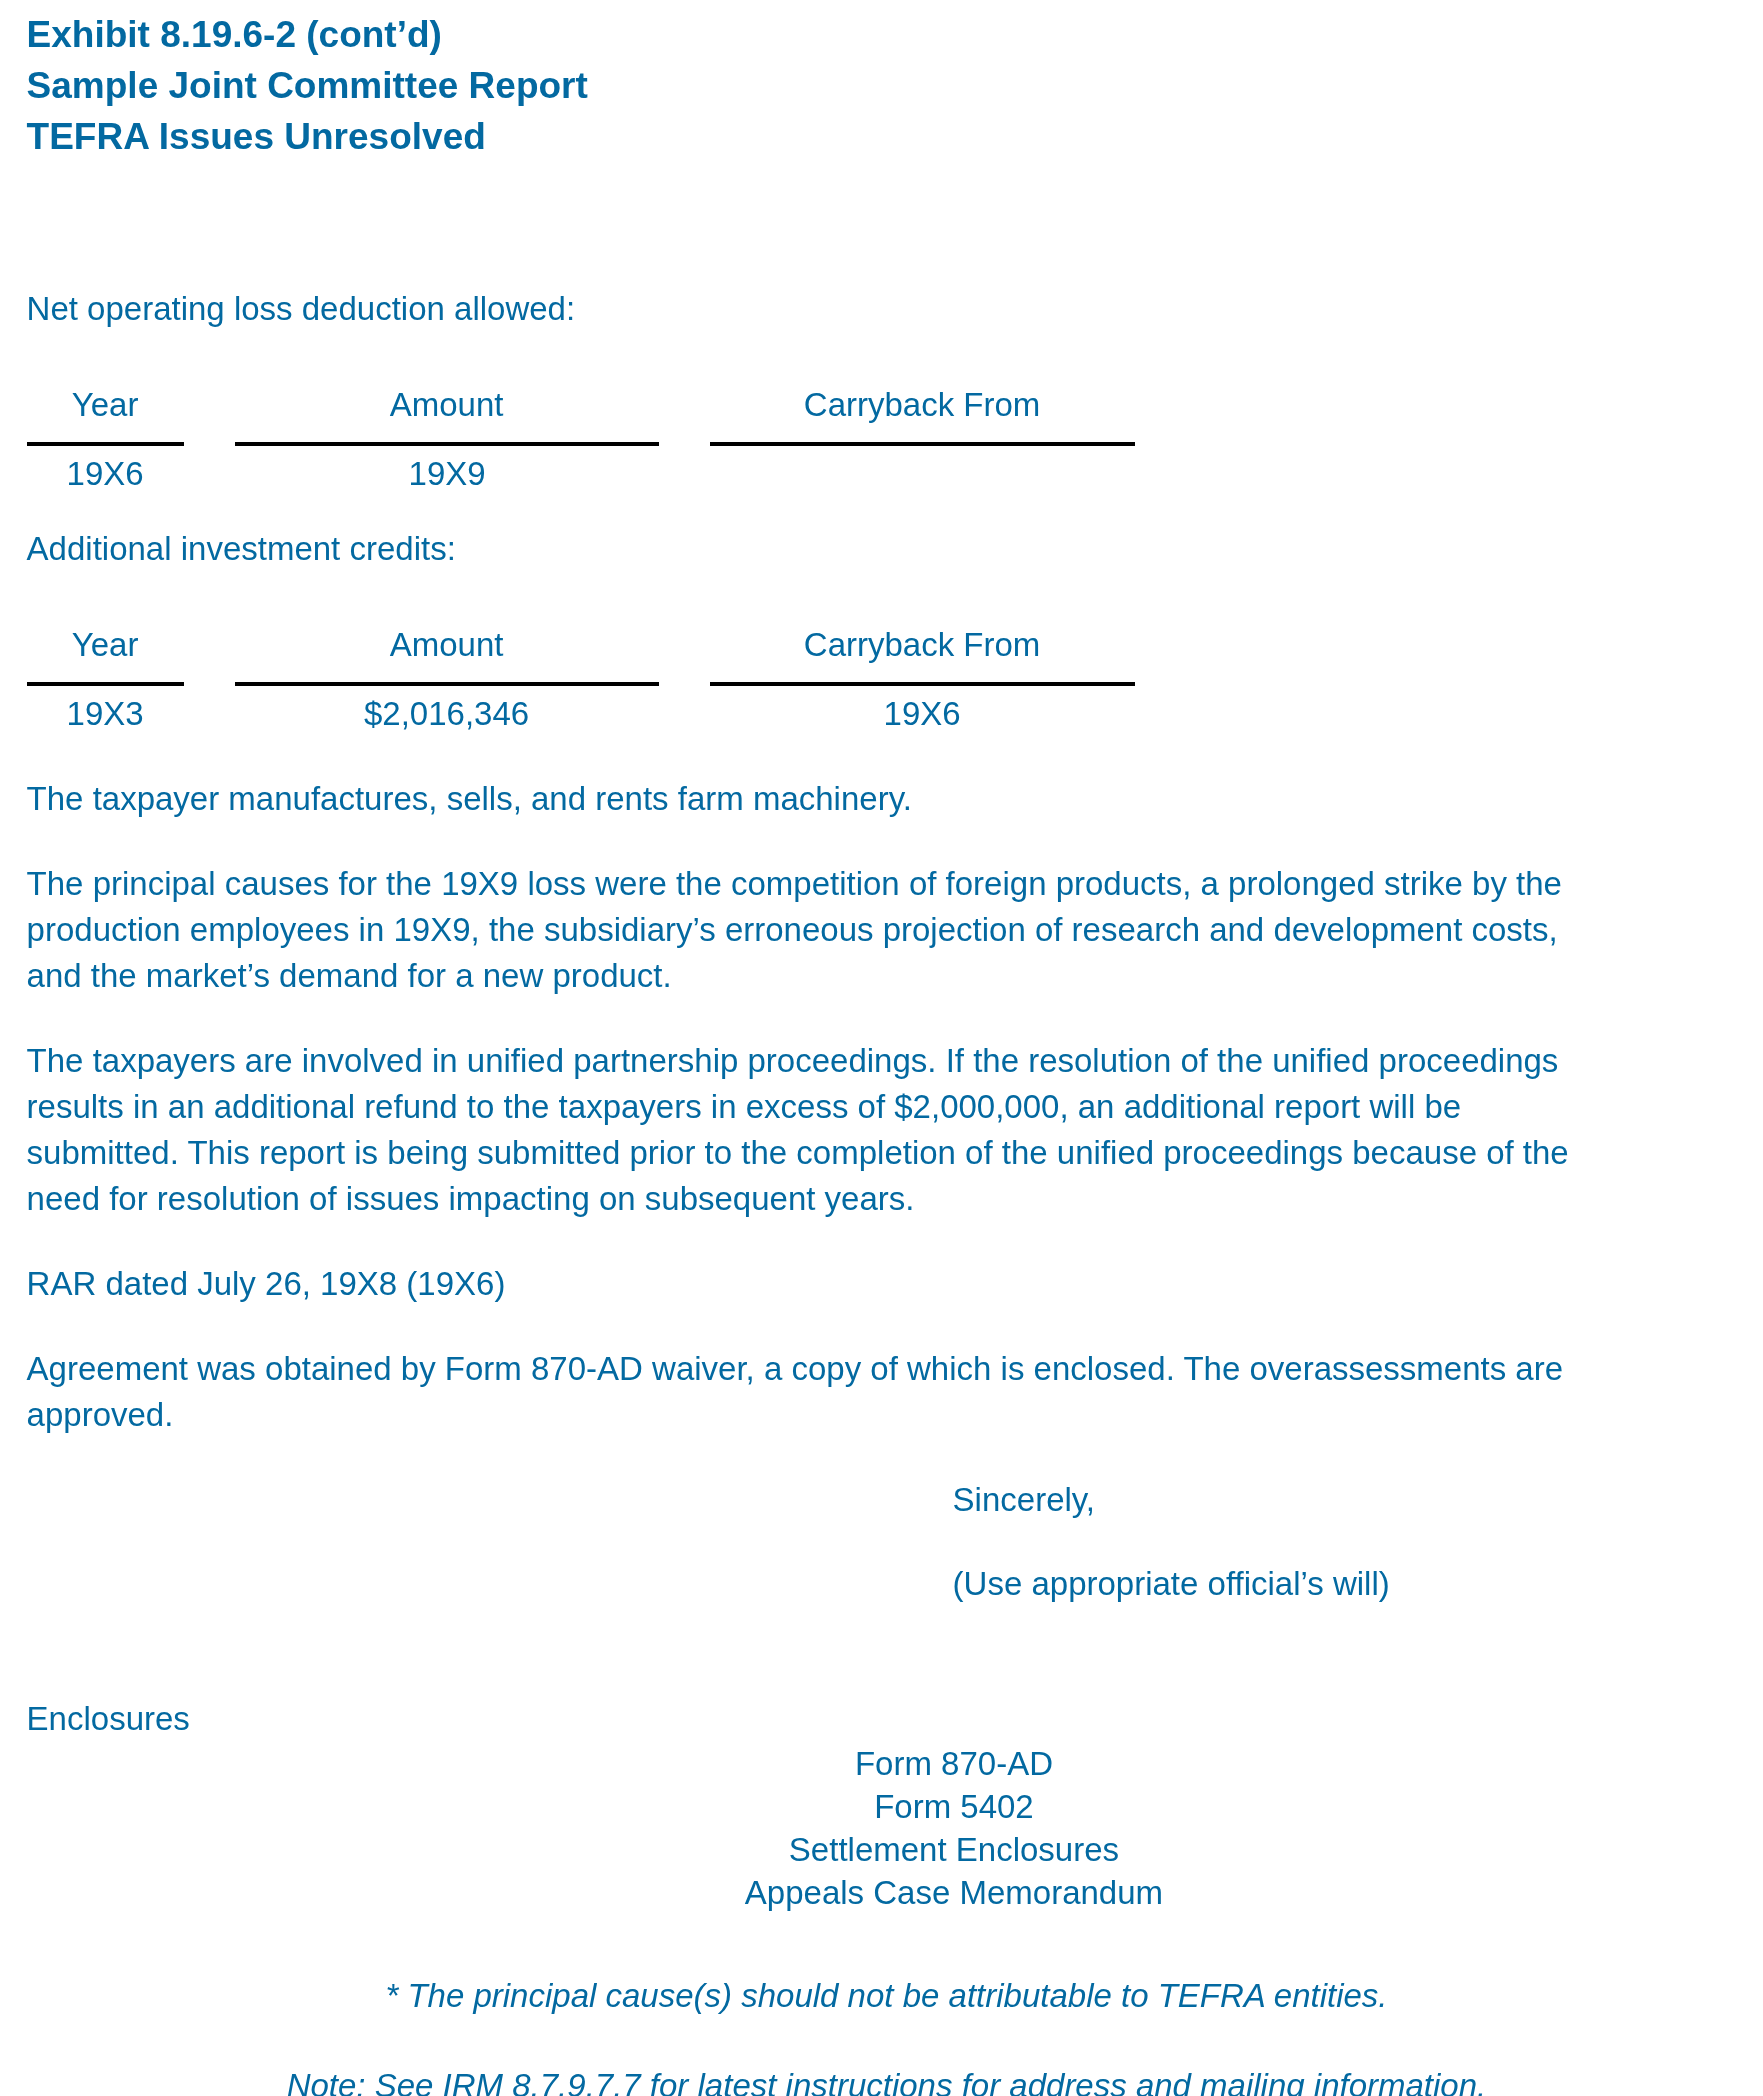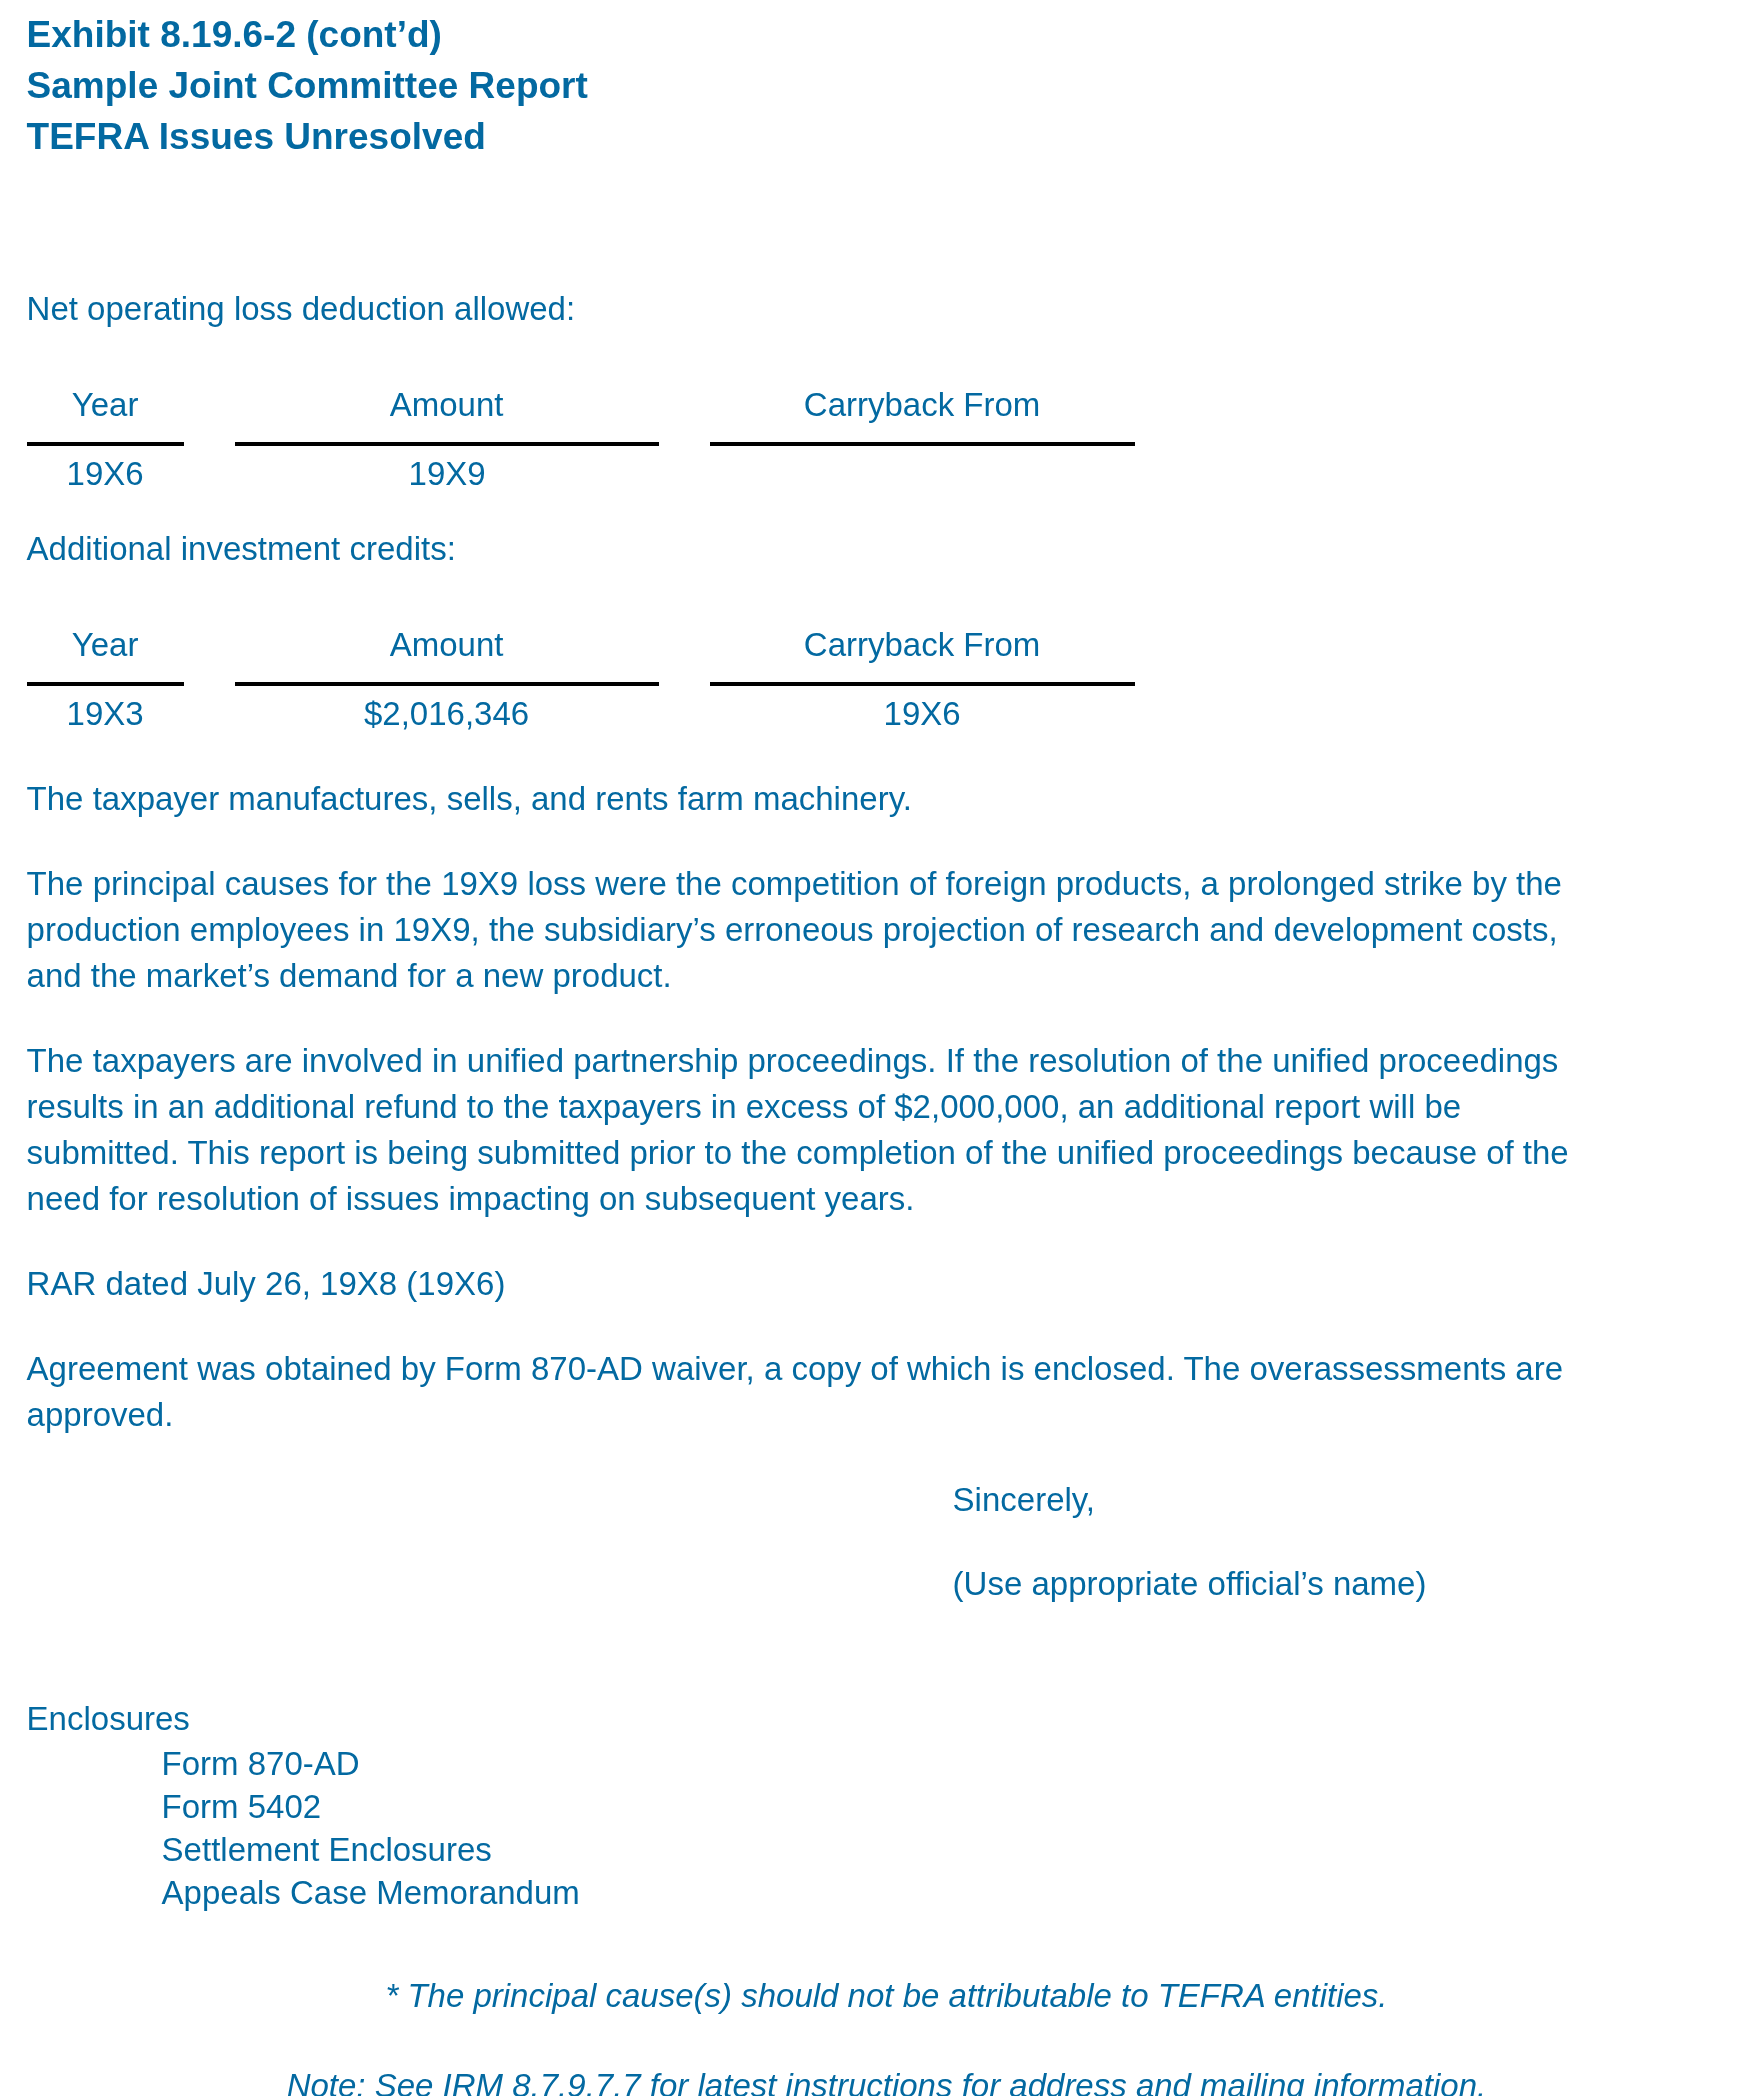--- a/index.html
+++ b/index.html
@@ -41,20 +41,21 @@
   .jc-body .jc-cell { padding-top: 5px; }
   .para { margin-top: 39px; white-space: pre-line; }
   .signature { margin-left: 926px; margin-top: 39px; }
   .signature .sig-line-2 { margin-top: 38px; }
   .enclosures { margin-top: 89px; }
   .enclosures ul {
     margin: 0;
     padding: 0 0 0 135px;
     list-style: none;
     line-height: 43px;
+    text-align: center;
   }
   .footnote { font-style: italic; text-align: center; }
   .footnote-1 { margin-top: 59px; }
   .footnote-2 { margin-top: 44px; }
 </style>
 </head>
 <body>
 
 <div class="page">
 
@@ -104,21 +105,21 @@
 submitted. This report is being submitted prior to the completion of the unified proceedings because of the
 need for resolution of issues impacting on subsequent years.</p>
 
   <p class="para">RAR dated July 26, 19X8 (19X6)</p>
 
   <p class="para">Agreement was obtained by Form 870-AD waiver, a copy of which is enclosed. The overassessments are
 approved.</p>
 
   <div class="signature">
     <p class="sig-line-1">Sincerely,</p>
-    <p class="sig-line-2">(Use appropriate official’s name)</p>
+    <p class="sig-line-2">(Use appropriate official’s will)</p>
   </div>
 
   <div class="enclosures">
     <div>Enclosures</div>
     <ul>
       <li>Form 870-AD</li>
       <li>Form 5402</li>
       <li>Settlement Enclosures</li>
       <li>Appeals Case Memorandum</li>
     </ul>

